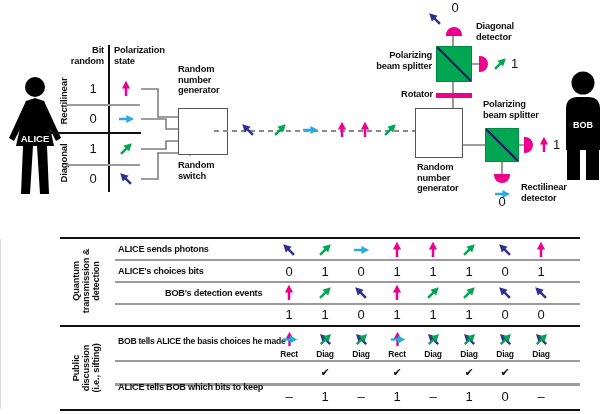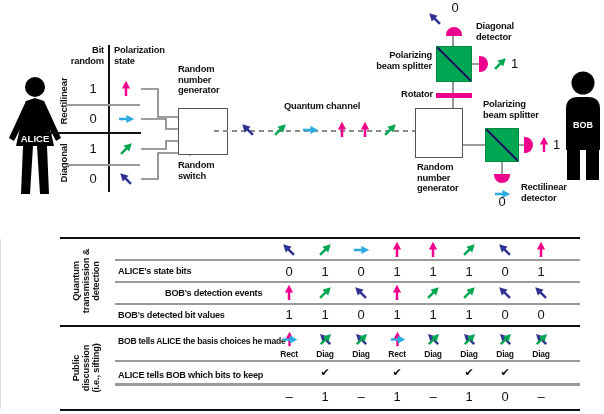--- a/index.html
+++ b/index.html
@@ -73,21 +73,21 @@
   #gs1{top:259px;} #gs2{top:281px;} #gs3{top:303px;} #gs4{top:360px;} #gs5{top:382.5px;height:3px;}
   .cd{position:absolute;top:239px;height:170px;width:1px;background:#ddd;}
   .cd:nth-of-type(1){left:271px;} .cd:nth-of-type(2){left:307px;} .cd:nth-of-type(3){left:343px;}
   .cd:nth-of-type(4){left:379px;} .cd:nth-of-type(5){left:415px;} .cd:nth-of-type(6){left:451px;}
   .cd:nth-of-type(7){left:487px;} .cd:nth-of-type(8){left:523px;}
   #group1-vlab{left:41px;top:264px;width:90px;height:34px;font-size:9.3px;}
   #group2-vlab{left:41px;top:351px;width:90px;height:34px;font-size:9.3px;}
   .rlabel{position:absolute;left:118px;width:160px;font-weight:bold;font-size:9.2px;
     letter-spacing:-0.25px;white-space:nowrap;}
   #rl1{top:244px;} #rl2{top:266px;} #rl3{top:288px;padding-left:47px;} #rl4{top:310px;}
-  #rl5{top:336px;font-size:8.6px;} #rl6{top:370px;} #rl7{top:393px;}
+  #rl5{top:336px;font-size:8.6px;} #rl6{top:382px;} #rl7{top:393px;}
   .cells{position:absolute;left:271px;width:288px;display:flex;}
   .cell{width:36px;display:flex;align-items:center;justify-content:center;flex-direction:column;}
   #cells1{top:239px;height:21px;} #cells2{top:261px;height:21px;font-size:13px;}
   #cells3{top:283px;height:20px;} #cells4{top:304px;height:20px;font-size:13px;}
   #cells5{top:328px;height:32px;} #cells6{top:362px;height:20px;}
   #cells7{top:385px;height:23px;font-size:13px;}
   .basis-label{font-weight:bold;font-size:8.5px;letter-spacing:-0.2px;}
   #cells6 .cell{font-weight:bold;font-size:11px;}
 </style>
 </head>
@@ -192,21 +192,20 @@
   <div class="abs" id="enc-divider"></div>
 
   <div class="abs lbl" id="alice-rng-label">Random
 number
 generator</div>
   <div class="box" id="alice-switch-box"></div>
   <div class="abs lbl" id="optical-switch-label">Random
 switch</div>
 
   <div class="abs" id="channel-line"></div>
-  <div class="abs lbl" id="channel-label">Quantum channel</div>
   <div>
       <span class="ca"><svg width="20" height="20" viewBox="0 0 20 20">
           <g transform="rotate(-45 10 10)">
             <line x1="10" y1="17" x2="10" y2="8.5" stroke="#2E3192" stroke-width="2.5"></line>
             <polygon points="10,1.8 5.9,9.6 14.1,9.6" fill="#2E3192"></polygon>
           </g>
         </svg></span>
       <span class="ca"><svg width="20" height="20" viewBox="0 0 20 20">
           <g transform="rotate(45 10 10)">
             <line x1="10" y1="17" x2="10" y2="8.5" stroke="#00A651" stroke-width="2.5"></line>
@@ -316,23 +315,23 @@
   <div class="gsep" id="gs4"></div>
   <div class="gsep" id="gs5"></div>
 
   <div class="abs vlab" id="group1-vlab">Quantum
 transmission &amp;
 detection</div>
   <div class="abs vlab" id="group2-vlab">Public
 discussion
 (i.e., sifting)</div>
 
-  <div class="rlabel" id="rl2">ALICE's state bits</div>
+  <div class="rlabel" id="rl1">ALICE sends photons</div>
+  <div class="rlabel" id="rl2">ALICE's choices bits</div>
   <div class="rlabel" id="rl3">BOB's detection events</div>
-  <div class="rlabel" id="rl4">BOB's detected bit values</div>
   <div class="rlabel" id="rl5">BOB tells ALICE the basis choices he made</div>
   <div class="rlabel" id="rl6">ALICE tells BOB which bits to keep</div>
 
   <div class="cells" id="cells1">
       <div class="cell">
         <svg width="20" height="20" viewBox="0 0 20 20">
           <g transform="rotate(-45 10 10)">
             <line x1="10" y1="17" x2="10" y2="8.5" stroke="#2E3192" stroke-width="2.5"></line>
             <polygon points="10,1.8 5.9,9.6 14.1,9.6" fill="#2E3192"></polygon>
           </g>

